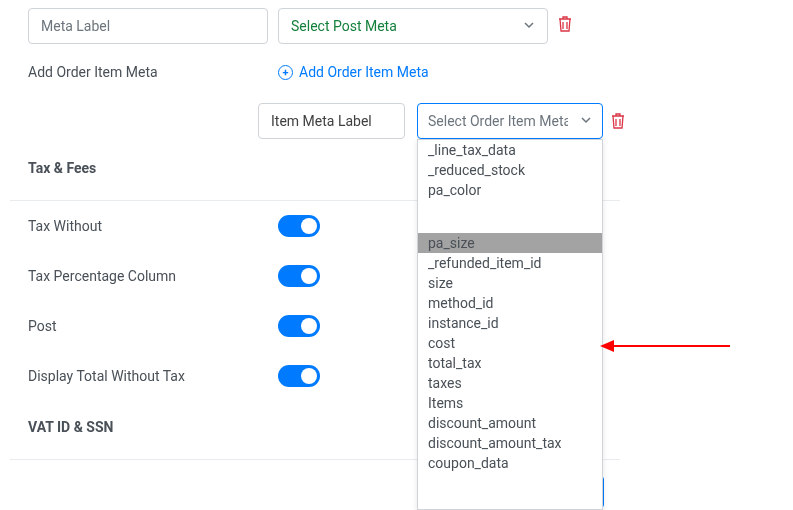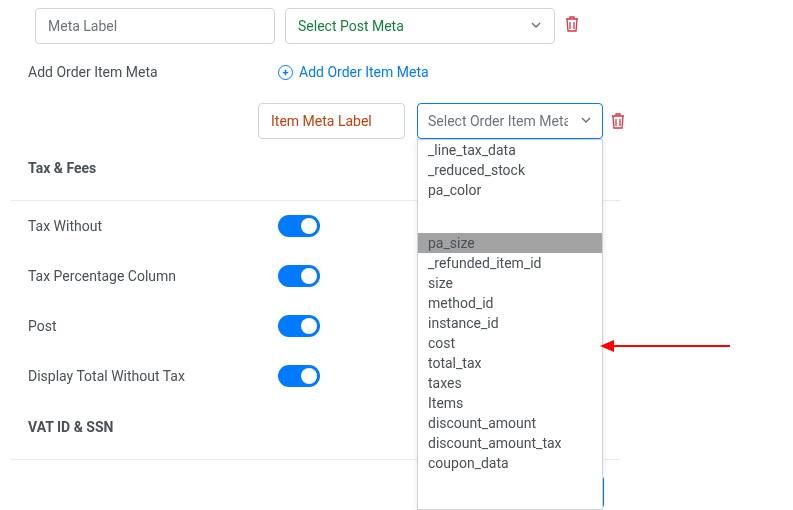--- a/index.html
+++ b/index.html
@@ -32,21 +32,21 @@
     .arrow {position:absolute; left:600px; top:340px; width:130px; height:12px; z-index:20;}
     .arrow-line {position:absolute; left:14px; top:5px; width:116px; height:2px; background:#ff0000;}
     .arrow-head {position:absolute; left:0; top:0; width:0; height:0; border-top:6px solid transparent; border-bottom:6px solid transparent; border-right:14px solid #ff0000;}
     .item-meta-input {position:absolute; left:258px; top:103px; width:147px; height:36px; border:1px solid #ced4da; border-radius:4px; background:#fff; display:flex; align-items:center; padding:0 12px; font-size:14px; color:#6c757d;}
   </style>
 </head>
 <body>
 
 <div class="panel">
   <div class="row">
-    <div class="input-box" style="width:240px;margin-left:7px;">
+    <div class="input-box" style="width:240px;">
       <span style="color:#6c757d;">Meta Label</span>
     </div>
     <div style="width:10px;"></div>
     <div class="select-box">
       <span style="color:#15803d;">Select Post Meta</span>
       <span class="chevron">
         <svg width="12" height="12" viewBox="0 0 12 12">
             <path d="M2 4l4 4 4-4" stroke="#6c757d" stroke-width="1.5" fill="none"></path>
           </svg>
       </span>
@@ -99,21 +99,21 @@
           <div class="toggle"></div>
         </div>
       </div>
     </div>
 
   <div class="section-head">VAT ID &amp; SSN</div>
   <div class="section-border"></div>
 </div>
 
 <div class="item-meta-input">
-  <span style="color:#c2410c;">Item Meta Label</span>
+  <span style="color:#404040;">Item Meta Label</span>
 </div>
 
 <div class="dropdown-open">
   <span style="overflow:hidden; text-overflow:clip; white-space:nowrap; width:140px;">Select Order Item Meta</span>
   <span class="chevron">
     <svg width="12" height="12" viewBox="0 0 12 12">
         <path d="M2 4l4 4 4-4" stroke="#6c757d" stroke-width="1.5" fill="none"></path>
       </svg>
   </span>
 </div>

